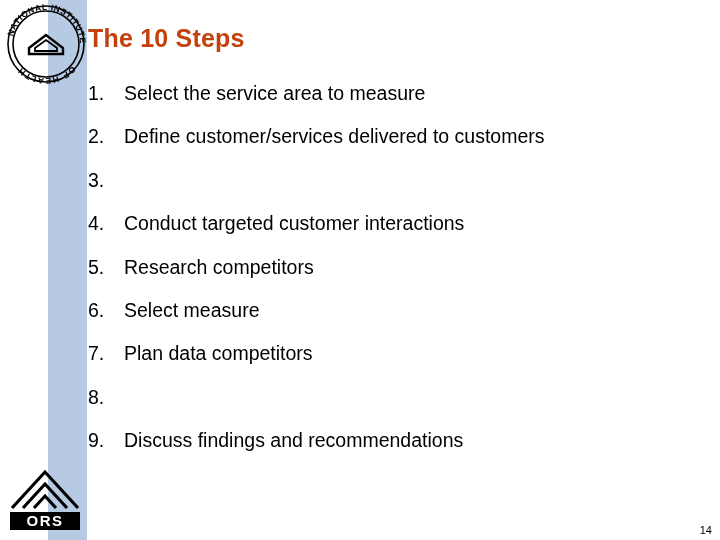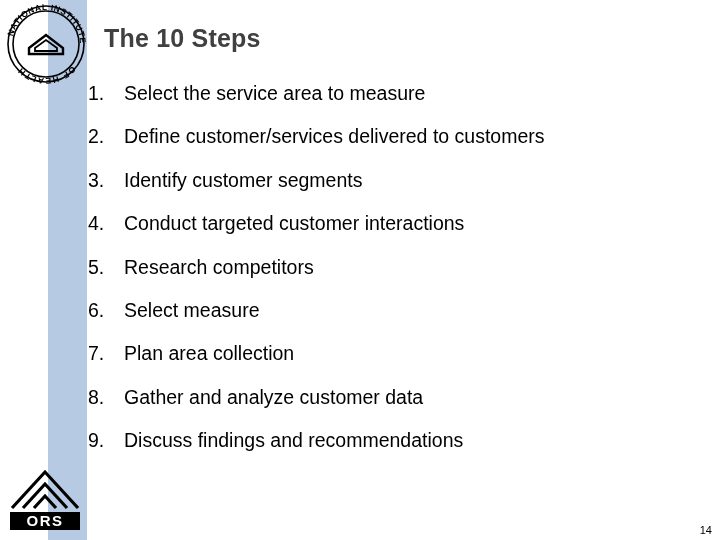--- a/index.html
+++ b/index.html
@@ -45,23 +45,22 @@
     width: 78px;
     height: 72px;
   }
   .title {
     position: absolute;
     left: 88px;
     top: 24px;
     width: 600px;
     font-size: 25px;
     font-weight: bold;
-    color: #404040;
+    color: #c2410c;
     letter-spacing: 0.2px;
-    padding-left: 16px;
   }
   .steps {
     position: absolute;
     left: 88px;
     top: 82px;
     width: 610px;
   }
   .step {
     display: flex;
     align-items: baseline;
@@ -119,41 +118,39 @@
     <div class="step">
       <span class="num">1.</span>
       <span class="txt">Select the service area to measure</span>
     </div>
     <div class="step">
       <span class="num">2.</span>
       <span class="txt">Define customer/services delivered to customers</span>
     </div>
     <div class="step">
       <span class="num">3.</span>
-      <span class="txt">Identify customer segments</span>
     </div>
     <div class="step">
       <span class="num">4.</span>
       <span class="txt">Conduct targeted customer interactions</span>
     </div>
     <div class="step">
       <span class="num">5.</span>
       <span class="txt">Research competitors</span>
     </div>
     <div class="step">
       <span class="num">6.</span>
       <span class="txt">Select measure</span>
     </div>
     <div class="step">
       <span class="num">7.</span>
-      <span class="txt">Plan area collection</span>
+      <span class="txt">Plan data competitors</span>
     </div>
     <div class="step">
       <span class="num">8.</span>
-      <span class="txt">Gather and analyze customer data</span>
     </div>
     <div class="step">
       <span class="num">9.</span>
       <span class="txt">Discuss findings and recommendations</span>
     </div>
   </div>
 
   <div class="ors-logo">
     <svg width="78" height="72" viewBox="0 0 78 72" xmlns="http://www.w3.org/2000/svg">
       <g fill="none" stroke="#000000" stroke-width="3.2">

